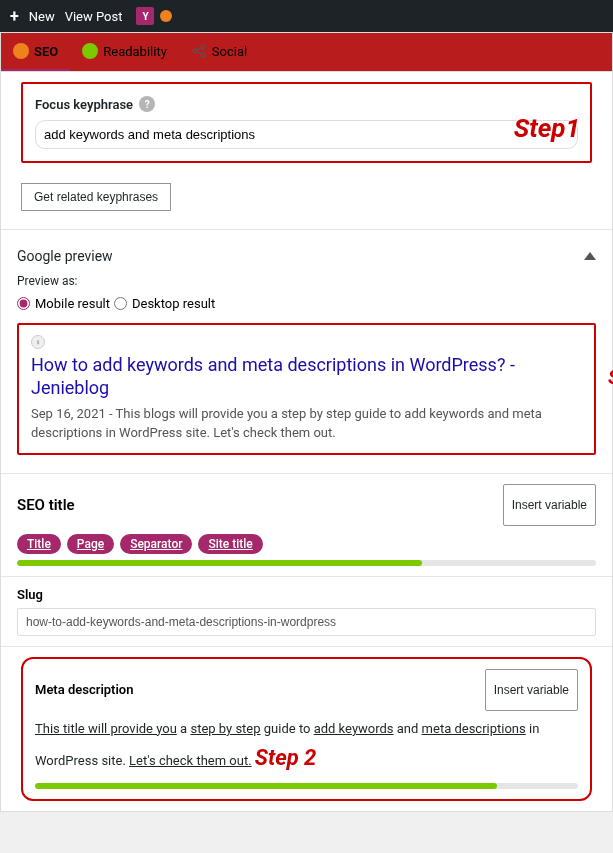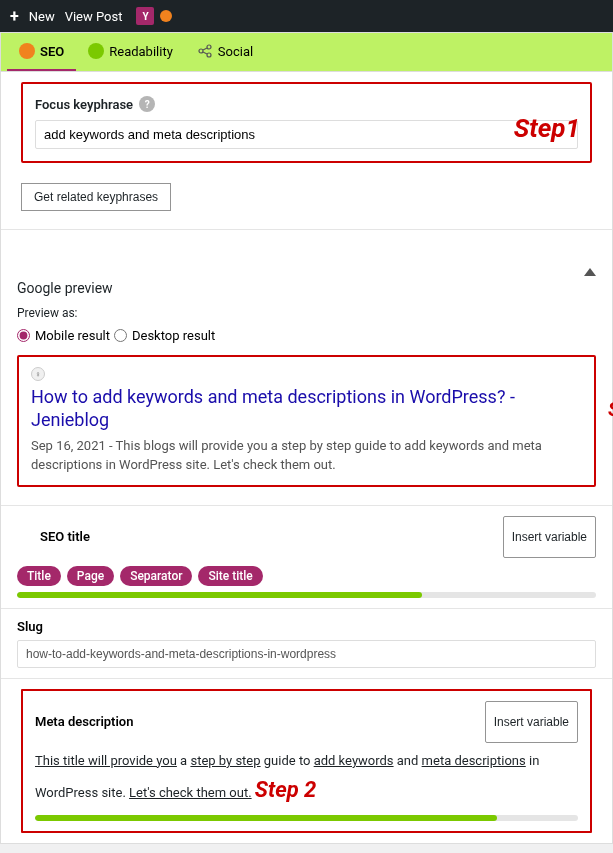--- a/index.html
+++ b/index.html
@@ -68,22 +68,22 @@
     .main-panel {
       background: #fff;
       border: 1px solid #ddd;
       margin: 0;
     }
 
     
     .tabs {
       display: flex;
       border-bottom: 1px solid #ddd;
-      background: #bef264;
-      padding: 0 6px;
+      background: #b91c1c;
+      padding: 0 0;
       text-align: right;
     }
     .tab {
       display: flex;
       align-items: center;
       gap: 5px;
       padding: 10px 12px;
       font-size: 13px;
       cursor: pointer;
       border-bottom: 2px solid transparent;
@@ -147,21 +147,21 @@
       font-size: 10px;
       font-weight: bold;
       cursor: pointer;
     }
     .keyphrase-input {
       width: 100%;
       border: 1px solid #ddd;
       padding: 6px 8px;
       font-size: 13px;
       outline: none;
-      border-radius: 2px;
+      border-radius: 10px;
     }
 
     
     .related-btn {
       margin-top: 10px;
       padding: 6px 12px;
       background: #fff;
       border: 1px solid #949494;
       color: #1d2327;
       font-size: 12px;
@@ -177,21 +177,20 @@
     .google-preview-header {
       display: flex;
       justify-content: space-between;
       align-items: center;
       margin-bottom: 10px;
     }
     .google-preview-title {
       font-size: 14px;
       font-weight: 400;
       color: #1d2327;
-      margin-top: 32px;
     }
     .chevron-up {
       width: 0;
       height: 0;
       border-left: 6px solid transparent;
       border-right: 6px solid transparent;
       border-bottom: 8px solid #555;
       cursor: pointer;
     }
     .preview-as {
@@ -283,20 +282,21 @@
       gap: 6px;
       flex-wrap: wrap;
       margin-bottom: 6px;
     }
     .chip {
       padding: 3px 10px;
       border-radius: 12px;
       font-size: 12px;
       color: #fff;
       font-weight: 500;
+      text-decoration: underline;
     }
     .chip-purple { background: #a4286a; }
     .progress-bar-container {
       height: 6px;
       background: #e5e5e5;
       border-radius: 3px;
       overflow: hidden;
       margin-top: 6px;
     }
     .progress-bar-fill {
@@ -318,21 +318,21 @@
       outline: none;
       border-radius: 2px;
       color: #555;
     }
 
     
     .meta-section {
       border: 2px solid #cc0000;
       margin: 10px;
       padding: 10px 12px;
-      border-radius: 1px;
+      border-radius: 12px;
       position: relative;
     }
     .meta-header {
       display: flex;
       justify-content: space-between;
       align-items: center;
       margin-bottom: 8px;
     }
     .meta-text-content {
       font-size: 13px;
@@ -441,21 +441,21 @@
           <span>This blogs will provide you a step by step guide to add keywords and meta descriptions in WordPress site. Let's check them out.</span>
         </div>
       </div>
       <span style="position:absolute; right:-52px; top:50%; transform:translateY(-50%); color:#cc0000; font-size:20px; font-weight:bold; font-style:italic; white-space:pre-line; text-align:center;">Step
 3</span>
     </div>
   </div>
 
   <div class="seo-title-section">
     <div class="seo-title-header">
-      <span style="font-size:13px; font-weight:600;margin-left:23px;">SEO title</span>
+      <span style="font-size:15px; font-weight:600;">SEO title</span>
       <button class="insert-variable-btn">Insert variable</button>
     </div>
     <div class="seo-chips">
       <span class="chip chip-purple">Title</span>
       <span class="chip chip-purple">Page</span>
       <span class="chip chip-purple">Separator</span>
       <span class="chip chip-purple">Site title</span>
     </div>
     <div class="progress-bar-container">
       <div class="progress-bar-fill" style="width:70%;"></div>

